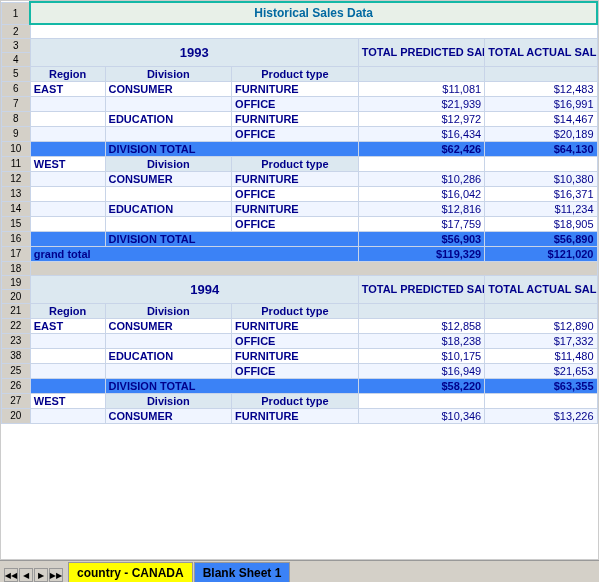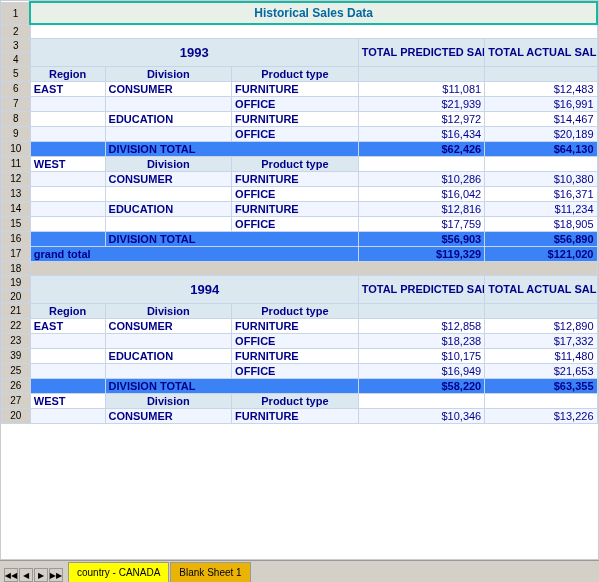--- a/index.html
+++ b/index.html
@@ -108,24 +108,24 @@
     .tab {
       display: flex;
       align-items: center;
       justify-content: center;
       height: 20px;
       padding: 0 8px;
       background: #dce8f0;
       border: 1px solid #999;
       border-bottom: none;
       cursor: pointer;
-      font-size: 10px;
+      font-size: 12px;
       color: #00008b;
       min-width: 80px;
-      font-weight: normal;
+      font-weight: bold;
       text-align: right;
     }
 
     .tab-active {
       background: #ffff00;
       color: #000;
     }
 
     .tab-nav {
       display: flex;
@@ -350,21 +350,21 @@
         </tr>
         <tr class="stripe-light">
           <td class="row-num">23</td>
           <td></td>
           <td></td>
           <td class="product-label">OFFICE</td>
           <td class="value-cell">$18,238</td>
           <td class="value-cell">$17,332</td>
         </tr>
         <tr class="stripe-white">
-          <td class="row-num">39</td>
+          <td class="row-num">38</td>
           <td></td>
           <td class="division-label">EDUCATION</td>
           <td class="product-label">FURNITURE</td>
           <td class="value-cell">$10,175</td>
           <td class="value-cell">$11,480</td>
         </tr>
         <tr class="stripe-light">
           <td class="row-num">25</td>
           <td></td>
           <td></td>
@@ -404,16 +404,16 @@
 <div class="tab-bar">
   <div class="tab-nav">
     <div class="tab-nav-btn">◀◀</div>
     <div class="tab-nav-btn">◀</div>
     <div class="tab-nav-btn">▶</div>
     <div class="tab-nav-btn">▶▶</div>
   </div>
   <div class="tab tab-active">
     <span>country - CANADA</span>
   </div>
-  <div class="tab" style="background:#eab308;color:#000;">
+  <div class="tab" style="background:#3b82f6;color:#000;">
     <span>Blank Sheet 1</span>
   </div>
 </div>
 
 </body></html>

